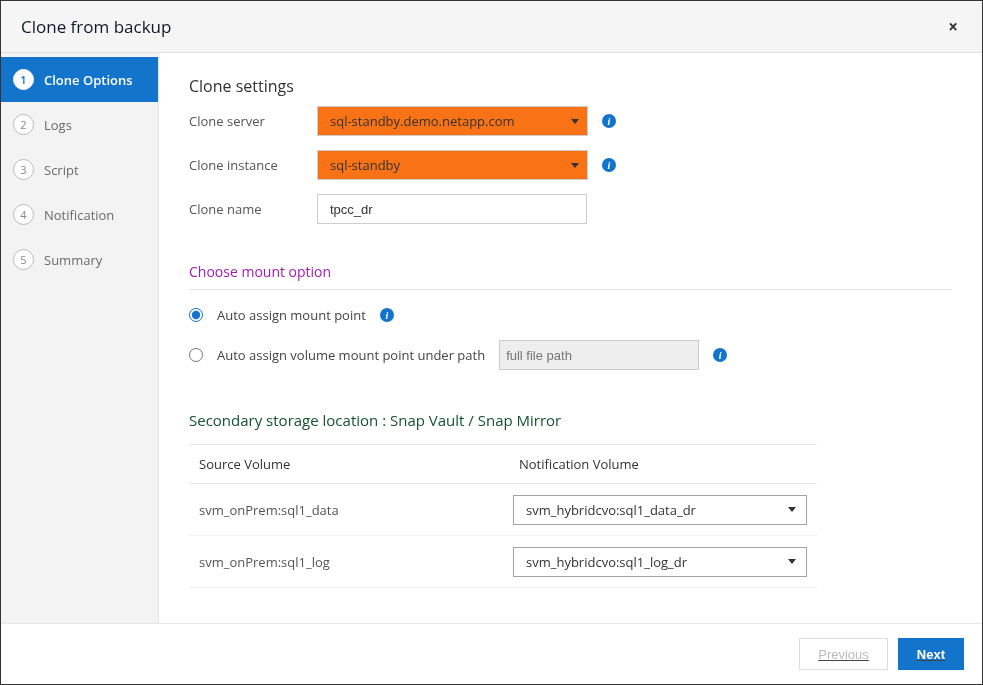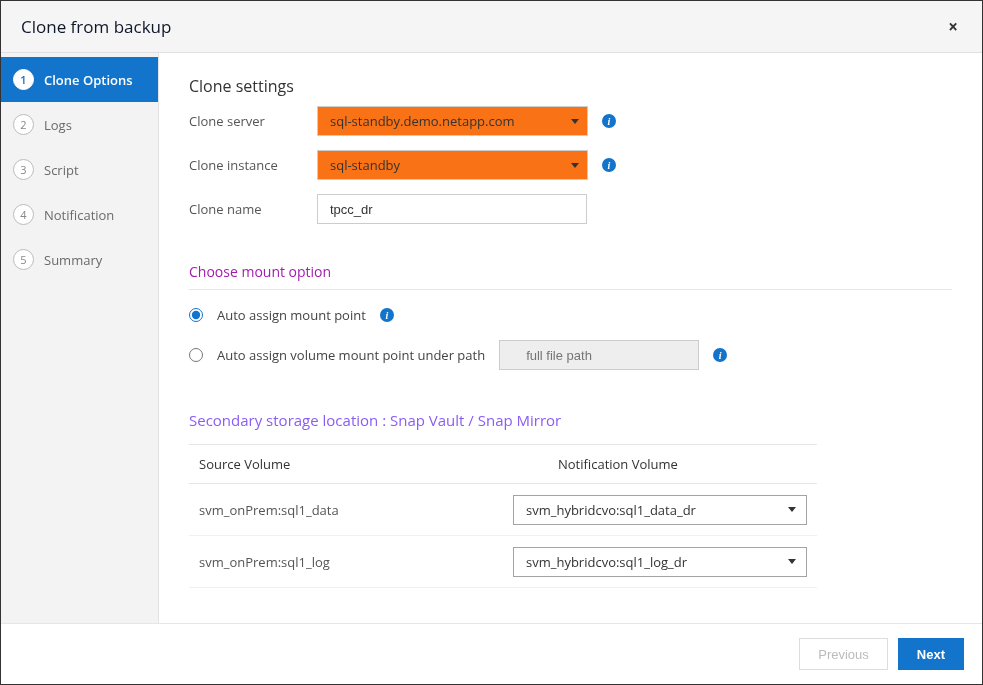--- a/index.html
+++ b/index.html
@@ -171,39 +171,38 @@
   }
   .radio-label {
     color: #444;
     font-size: 13px;
   }
   .path-input {
     border: 1px solid #ccc;
     background: #eeeeee;
     height: 30px;
     width: 200px;
-    padding: 0 26px;
+    padding: 0 6px;
     font-size: 13px;
     color: #b91c1c;
   }
   .storage-title {
     font-size: 15px;
-    color: #8b5cf6;
+    color: #14532d;
     margin-top: 40px;
     margin-bottom: 14px;
   }
   .vol-table {
     width: 628px;
   }
   .vol-head {
     display: flex;
     border-top: 1px solid #e6e6e6;
     border-bottom: 1px solid #e6e6e6;
     padding: 10px 10px;
-    gap: 39px;
   }
   .vol-col1 { width: 320px; color:#333; }
   .vol-col2 { flex: 1; color:#333; }
   .vol-row {
     display: flex;
     align-items: center;
     border-bottom: 1px solid #f0f0f0;
     padding: 10px 10px;
     min-height: 52px;
   }
@@ -220,20 +219,21 @@
     color: #333;
     cursor: pointer;
     background: #fff;
   }
   .modal-footer {
     border-top: 1px solid #e6e6e6;
     padding: 14px 18px;
     display: flex;
     justify-content: flex-end;
     gap: 10px;
+    text-decoration: underline;
   }
   .btn {
     height: 32px;
     padding: 0 18px;
     font-size: 13px;
     border: 1px solid #ccc;
     background: #fff;
     cursor: pointer;
   }
   .btn.disabled { color: #bbb; cursor: default; border-color:#ddd; }

